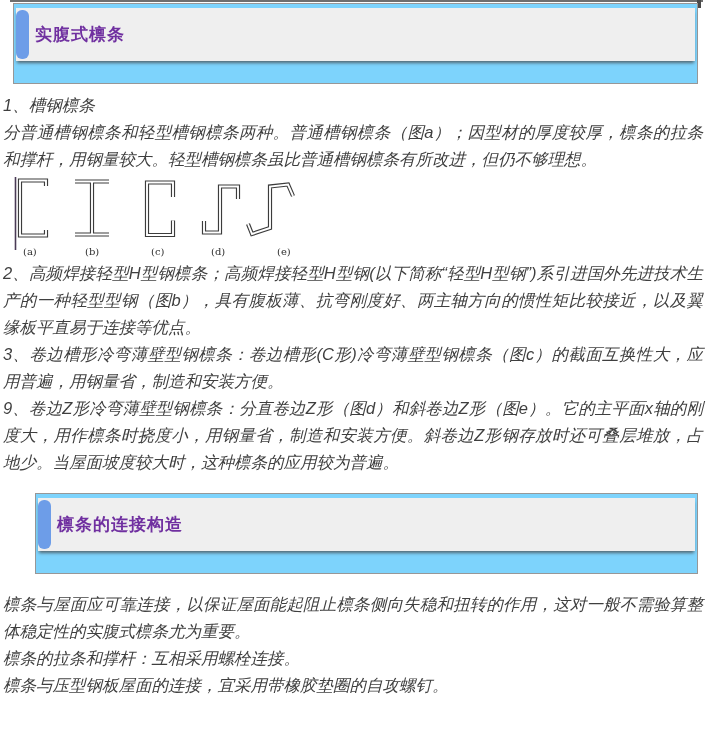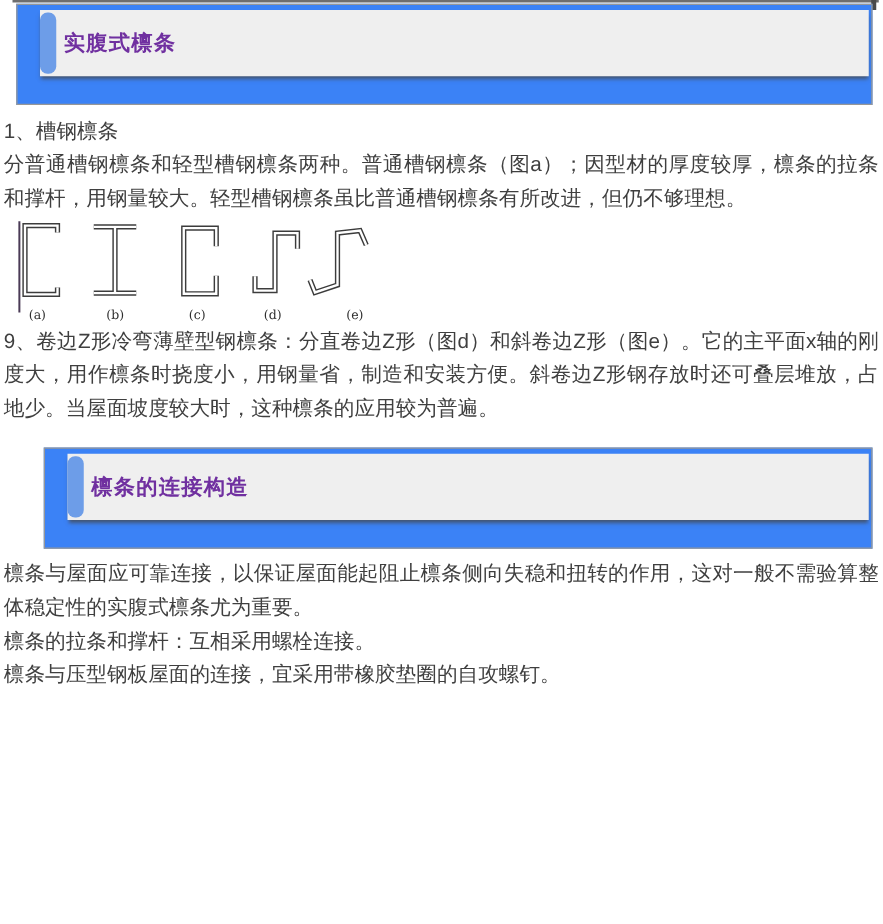--- a/index.html
+++ b/index.html
@@ -25,24 +25,23 @@
     width: 4px; height: 8px;
     background: #4a4a4a;
   }
 
   
   .panel {
     position: relative;
     margin-left: 13px;
     margin-right: 8px;
     border: 1px solid #979797;
-    background: #3b82f6;
+    background: #7dd3fc;
     height: 81px;
     box-sizing: border-box;
-    padding-left: 16px;
   }
   .panel1 { margin-top: 3px; }
   .panel2 { margin-top: 17px; margin-left: 35px; }
 
   .header-box {
     position: relative;
     margin: 4px 2px 0 2px;
     height: 53px;
     background: #efefef;
     box-shadow: 0 3px 3px -1px rgba(70,70,70,0.75);
@@ -65,34 +64,34 @@
   }
 
   .body-block {
     margin: 8px 3px 0 3px;
     width: 700px;
     font-size: 16.5px;
     line-height: 27px;
     color: #3f3f3f;
     text-align: justify;
   }
-  .body-block p { margin: 0; padding: 0; }
+  .body-block p { margin: 0; padding: 0; font-style: italic; }
 
   .figure-wrap {
     height: 86px;
     margin: 1px 0 0 8px;
   }
   .fig-dk { fill: none; stroke: #3c3c3c; stroke-width: 4.2; stroke-linejoin: miter; }
   .fig-wt { fill: none; stroke: #ffffff; stroke-width: 1.9; stroke-linejoin: miter; }
   .fig-label {
     font-family: "DejaVu Serif", "Liberation Serif", serif;
     font-size: 10px;
     fill: #2e2e2e;
   }
-  .body-block2 { margin-top: 7px; }
+  .body-block2 { margin-top: 17px; }
 </style>
 </head>
 <body>
 
 <div class="top-strip"></div>
 <div class="top-nub"></div>
 
 <div class="panel panel1">
   <div class="header-box">
     <div class="accent-bar"></div>
@@ -126,20 +125,22 @@
       <g>
         <text class="fig-label" x="12" y="81">(a)</text>
         <text class="fig-label" x="74" y="81">(b)</text>
         <text class="fig-label" x="140" y="81">(c)</text>
         <text class="fig-label" x="200" y="81">(d)</text>
         <text class="fig-label" x="266" y="81">(e)</text>
       </g>
     </svg>
   </div>
 
+  <p>2、高频焊接轻型H型钢檩条；高频焊接轻型H型钢(以下简称“轻型H型钢”)系引进国外先进技术生产的一种轻型型钢（图b），具有腹板薄、抗弯刚度好、两主轴方向的惯性矩比较接近，以及翼缘板平直易于连接等优点。</p>
+  <p>3、卷边槽形冷弯薄壁型钢檩条：卷边槽形(C形)冷弯薄壁型钢檩条（图c）的截面互换性大，应用普遍，用钢量省，制造和安装方便。</p>
   <p>9、卷边Z形冷弯薄壁型钢檩条：分直卷边Z形（图d）和斜卷边Z形（图e）。它的主平面x轴的刚度大，用作檩条时挠度小，用钢量省，制造和安装方便。斜卷边Z形钢存放时还可叠层堆放，占地少。当屋面坡度较大时，这种檩条的应用较为普遍。</p>
 </div>
 
 <div class="panel panel2">
   <div class="header-box">
     <div class="accent-bar"></div>
     <span class="section-title">檩条的连接构造</span>
   </div>
 </div>
 

